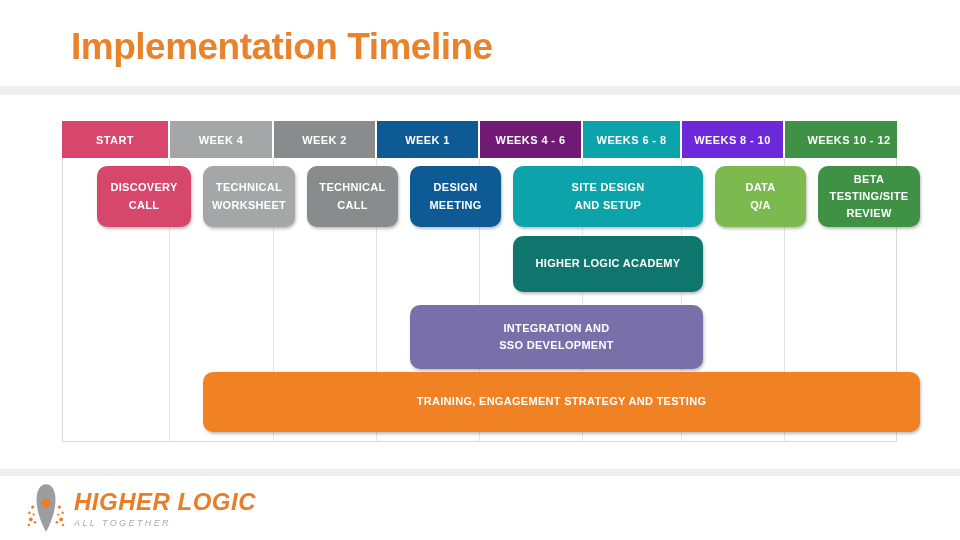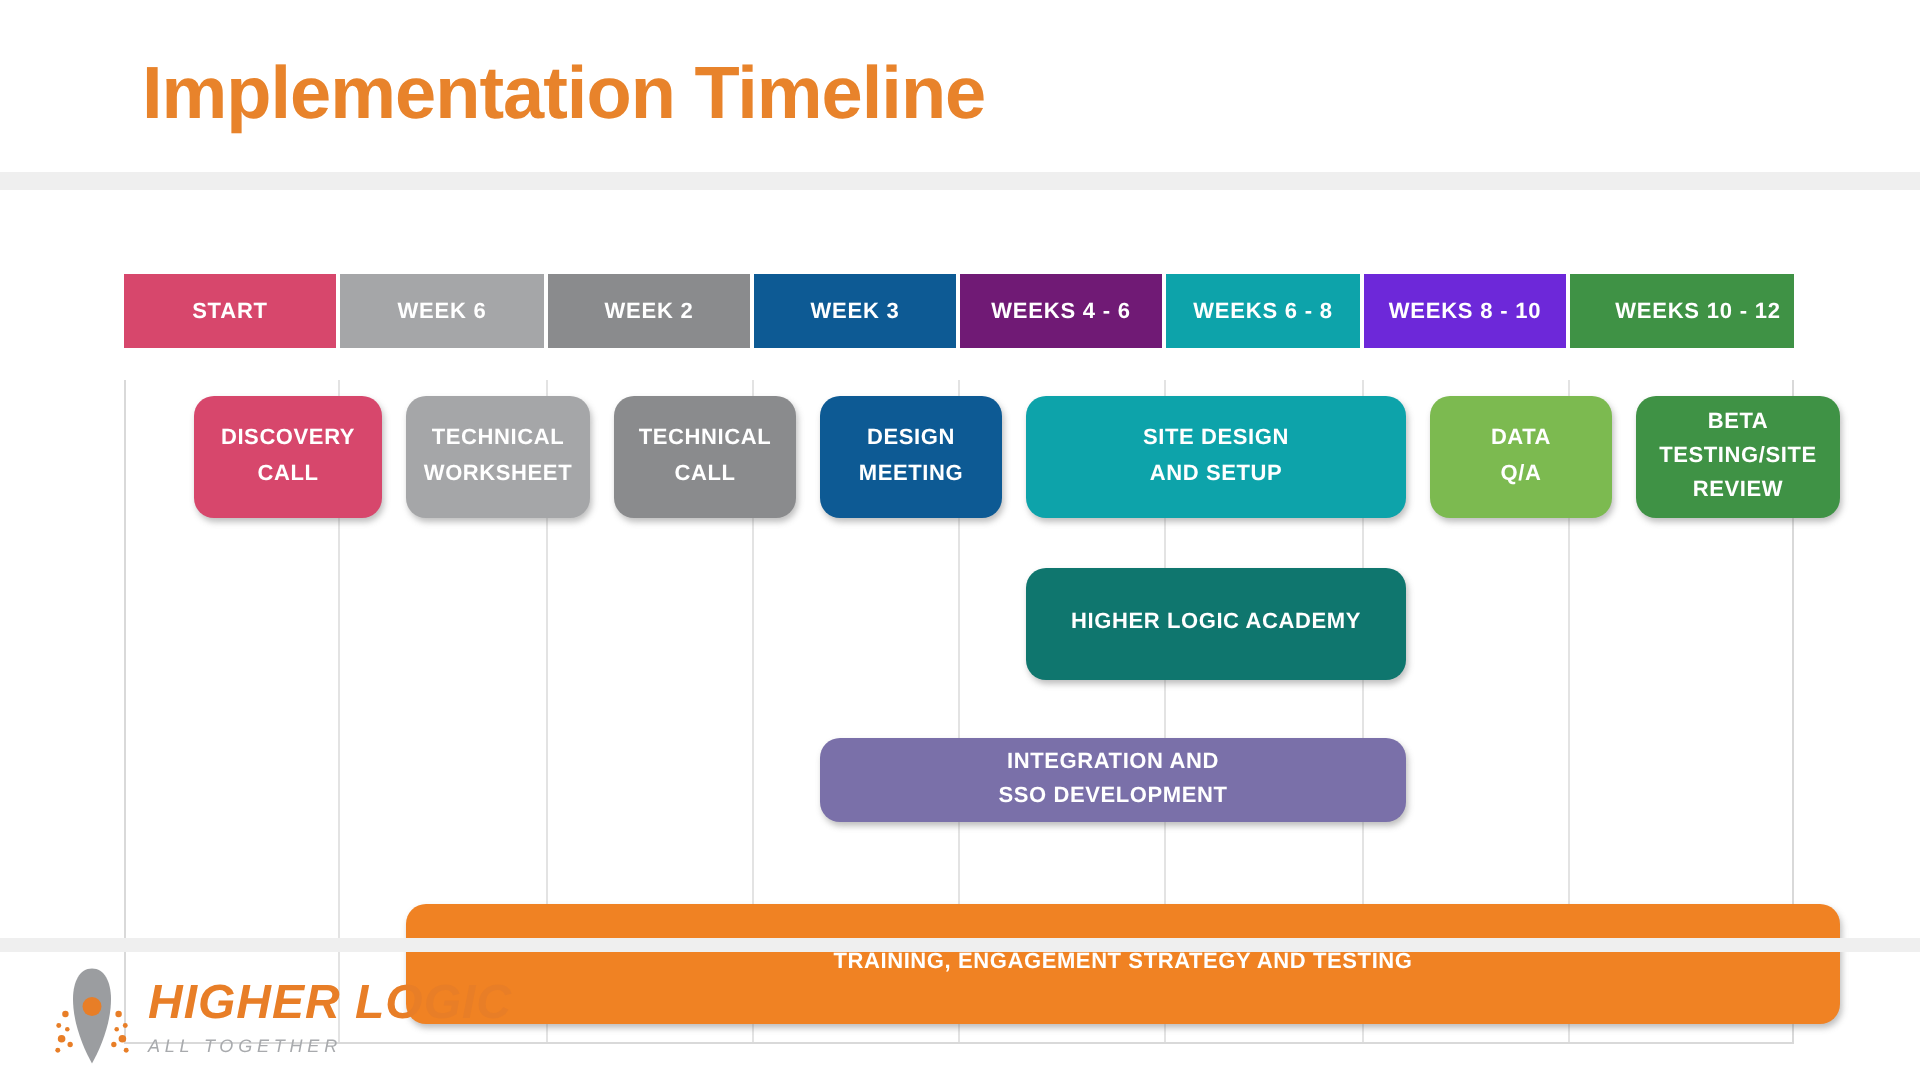--- a/index.html
+++ b/index.html
@@ -3,54 +3,54 @@
 <meta charset="utf-8">
 <style>
   html,body{margin:0;padding:0;}
   body{width:960px;height:540px;background:#fff;font-family:"Liberation Sans",sans-serif;position:relative;overflow:hidden;}
   .slide{position:absolute;top:0;left:0;width:960px;height:540px;background:#ffffff;}
   .title{position:absolute;left:71px;top:26px;margin:0;font-size:37px;font-weight:bold;color:#E8832B;letter-spacing:-0.5px;}
   .band{position:absolute;left:0;width:960px;background:#EFEFEF;}
   .band-top{top:86px;height:9px;}
   .band-bottom{top:469px;height:7px;}
   .timeline{position:absolute;left:62px;top:121px;width:835px;}
-  .tl-header,.tl-row{display:grid;grid-template-columns:106px 104px 103px 103px 103px 99px 103px 114px;margin-top:16px;}
+  .tl-header,.tl-row{display:grid;grid-template-columns:106px 104px 103px 103px 103px 99px 103px 114px;}
   .tl-header{height:37px;}
   .tl-th{display:flex;align-items:center;justify-content:center;color:#fff;font-size:11px;font-weight:bold;letter-spacing:.4px;box-sizing:border-box;text-align:center;}
   .tl-th + .tl-th{border-left:2px solid #fff;}
   .tl-body{position:relative;border:1px solid #D9D9D9;border-top:none;padding-left:28px;}
   .tl-grid-line{position:absolute;top:0;bottom:0;width:1px;background:#E3E3E3;}
   .tl-row{position:relative;}
   .tl-row-1{height:75px;}
   .tl-row-2{height:66px;}
   .tl-row-3{height:69px;}
   .tl-row-4{height:73px;}
   .tl-bar{margin:0 6px;border-radius:10px;color:#fff;font-weight:bold;font-size:11px;letter-spacing:.3px;display:flex;align-items:center;justify-content:center;text-align:center;white-space:pre-line;line-height:1.55;box-shadow:1px 2px 3px rgba(110,110,110,.45);}
   .tl-row-1 .tl-bar{margin-top:8px;height:61px;}
   .tl-row-2 .tl-bar{margin-top:3px;height:56px;}
-  .tl-row-3 .tl-bar{margin-top:6px;height:42px;}
+  .tl-row-3 .tl-bar{margin-top:6px;height:64px;}
   .tl-row-4 .tl-bar{margin-top:4px;height:60px;}
   .logo{position:absolute;left:27px;top:483px;display:flex;align-items:flex-start;font-style:italic;}
   .logo-text{margin-left:9px;padding-top:7px;}
   .logo-name{font-size:24px;font-weight:bold;color:#E87E27;letter-spacing:.5px;line-height:1;}
   .logo-tagline{font-size:9px;color:#A8AAAD;letter-spacing:2.4px;margin-top:4px;}
 </style>
 </head>
 <body>
 
 <div class="slide">
   <h1 class="title">Implementation Timeline</h1>
   <div class="band band-top"></div>
 
   <div class="timeline">
     <div class="tl-header" id="tl-header">
         <div class="tl-th" style="background: rgb(215, 71, 108);">START</div>
-        <div class="tl-th" style="background: rgb(165, 166, 168);">WEEK 6</div>
+        <div class="tl-th" style="background: rgb(165, 166, 168);">WEEK 4</div>
         <div class="tl-th" style="background: rgb(138, 139, 141);">WEEK 2</div>
-        <div class="tl-th" style="background: rgb(13, 90, 148);">WEEK 3</div>
+        <div class="tl-th" style="background: rgb(13, 90, 148);">WEEK 1</div>
         <div class="tl-th" style="background: #701a75;">WEEKS 4 - 6</div>
         <div class="tl-th" style="background: rgb(13, 163, 170);">WEEKS 6 - 8</div>
         <div class="tl-th" style="background: #6d28d9; text-align: center;">WEEKS 8 - 10</div>
         <div class="tl-th" style="background: rgb(63, 146, 69); padding-left: 16px;">WEEKS 10 - 12</div>
       </div>
     <div class="tl-body" id="tl-body">
       <div class="tl-grid-line" style="left:106px"></div>
       <div class="tl-grid-line" style="left:210px"></div>
       <div class="tl-grid-line" style="left:313px"></div>
       <div class="tl-grid-line" style="left:416px"></div>

